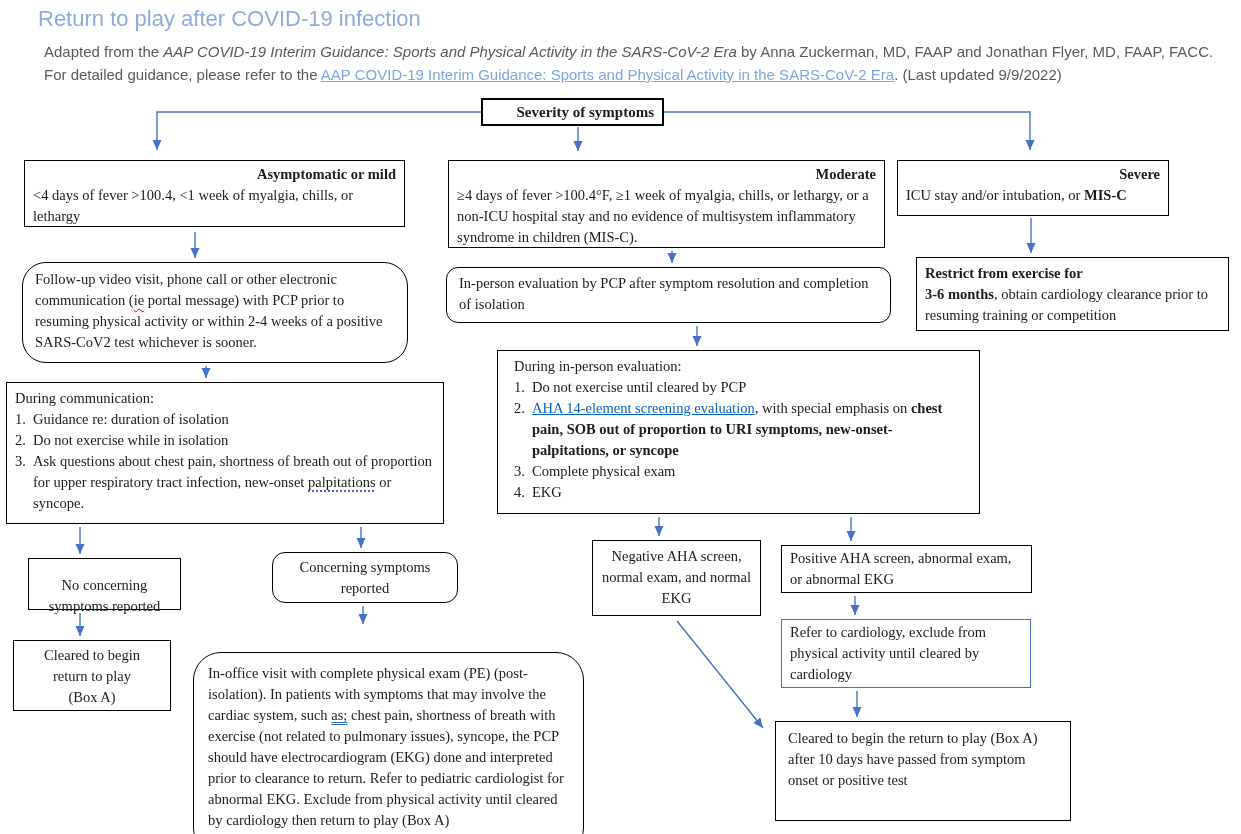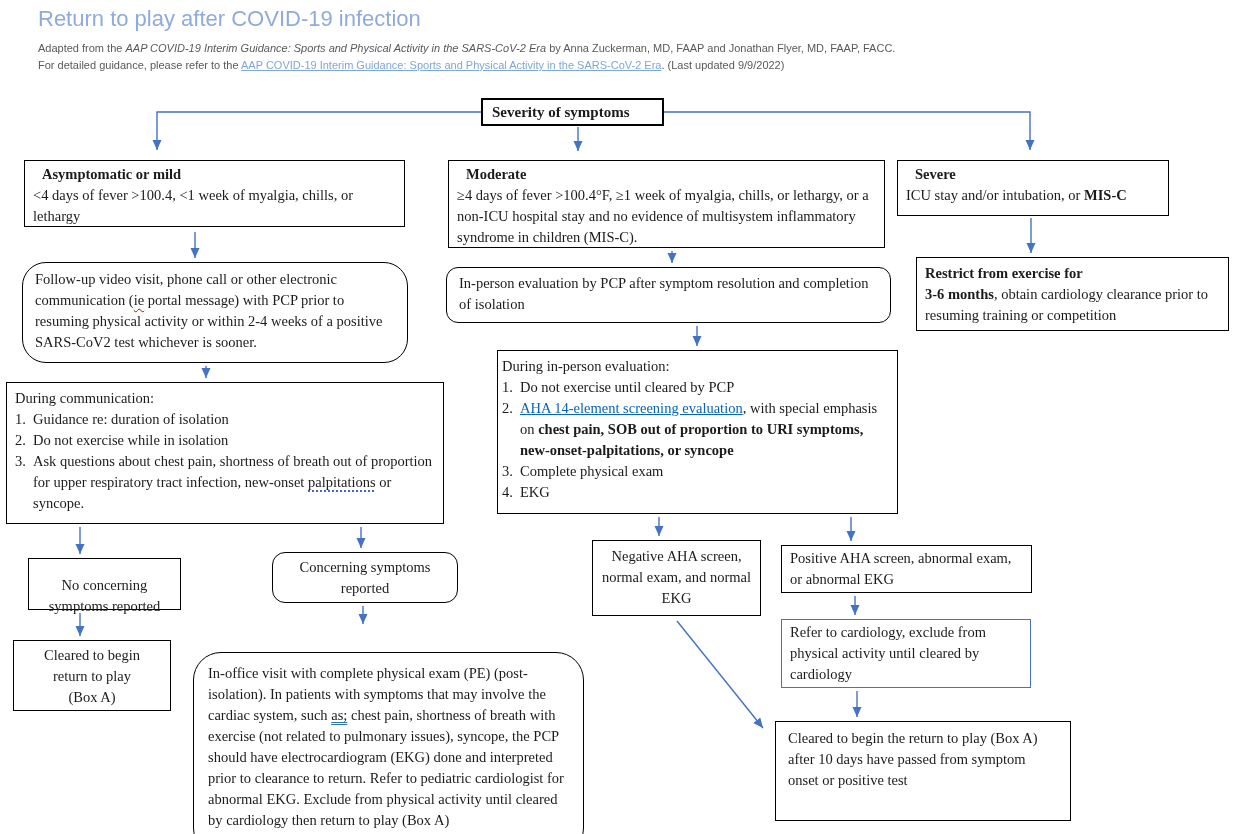--- a/index.html
+++ b/index.html
@@ -1,31 +1,31 @@
 <!DOCTYPE html>
 <html><head>
 <meta charset="utf-8">
 <style>
   html,body{margin:0;padding:0;background:#fff;}
   .canvas{position:relative;width:1241px;height:834px;background:#ffffff;overflow:hidden;
           font-family:"Liberation Serif",serif;color:#1b1b1b;}
   
   .hdr{position:absolute;left:38px;top:6px;z-index:3;font-family:"Liberation Sans",sans-serif;}
   .hdr h1{margin:0 0 9px 0;font-size:22px;font-weight:400;color:#8FAADC;}
-  .sub{margin:1px 0;font-size:11px;color:#595959;line-height:1.45;}
+  .sub{margin:1px 6px;font-size:15px;color:#595959;line-height:1.45;}
   .sub em{font-style:italic;}
   .doclink{color:#7EA6DC;text-decoration:underline;cursor:pointer;}
   
   .connectors{position:absolute;left:0;top:0;z-index:1;}
   
   .box{position:absolute;box-sizing:border-box;border:1px solid #000;background:#fff;
        font-size:14.5px;line-height:1.45;padding:3px 8px;z-index:2;}
   .rounded{border-radius:24px;}
   .biground{border-radius:28px;margin-top:24px;}
-  .btitle{font-weight:bold;text-align:left;padding-left:9px;}
+  .btitle{font-weight:bold;text-align:right;}
   .center{text-align:center;}
   b{font-weight:bold;}
   .lrow{display:flex;}
   .lnum{flex:0 0 18px;}
   .ltext{flex:1;}
   .sp-red{text-decoration:underline wavy #cc0000;text-decoration-thickness:1px;text-underline-offset:3px;}
   .sp-dot{text-decoration:underline dotted #4466cc;text-decoration-thickness:1.5px;text-underline-offset:3px;}
   .sp-dbl{text-decoration:underline double #2E75B6;text-underline-offset:2px;}
   .aha{color:#0563C1;text-decoration:underline;cursor:pointer;}
   
@@ -34,21 +34,21 @@
   #moderate{left:448px;top:160px;width:437px;height:88px;}
   #severe{left:897px;top:160px;width:272px;height:56px;}
   #restrict{left:916px;top:257px;width:313px;height:74px;padding-top:5px;}
   #followup{left:22px;top:262px;width:386px;height:101px;padding:6px 12px;}
   #during-comm{left:6px;top:382px;width:438px;height:142px;padding:5px 8px;}
   #no-concerning{left:28px;top:558px;width:153px;height:52px;padding-top:16px;}
   #concerning{left:272px;top:552px;width:186px;height:51px;padding-top:4px;border-radius:13px;}
   #cleared-a{left:13px;top:640px;width:158px;height:71px;padding-top:4px;}
   #in-office{left:193px;top:628px;width:391px;height:204px;padding:10px 14px;}
   #in-person{left:446px;top:267px;width:445px;height:56px;border-radius:12px;padding:5px 12px;}
-  #during-eval{left:497px;top:350px;width:401px;height:164px;padding:5px 4px;}
+  #during-eval{left:497px;top:350px;width:483px;height:164px;padding:5px 16px;}
   #negative{left:592px;top:540px;width:169px;height:76px;padding-top:5px;}
   #positive{left:781px;top:545px;width:251px;height:48px;padding:2px 8px;}
   #refer{left:781px;top:619px;width:250px;height:69px;border:1px solid #4472C4;padding:2px 8px;}
   #cleared-final{left:775px;top:721px;width:296px;height:100px;padding:6px 12px;}
 </style>
 </head>
 <body>
 
 <div class="canvas">
 

